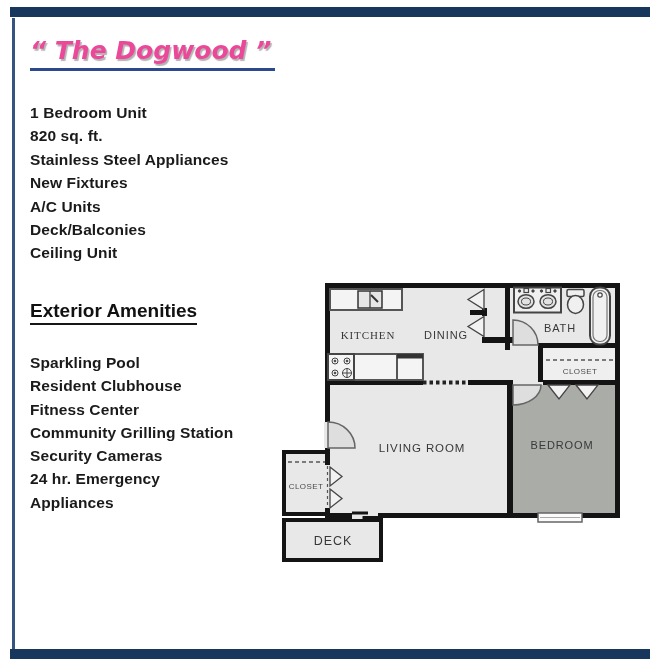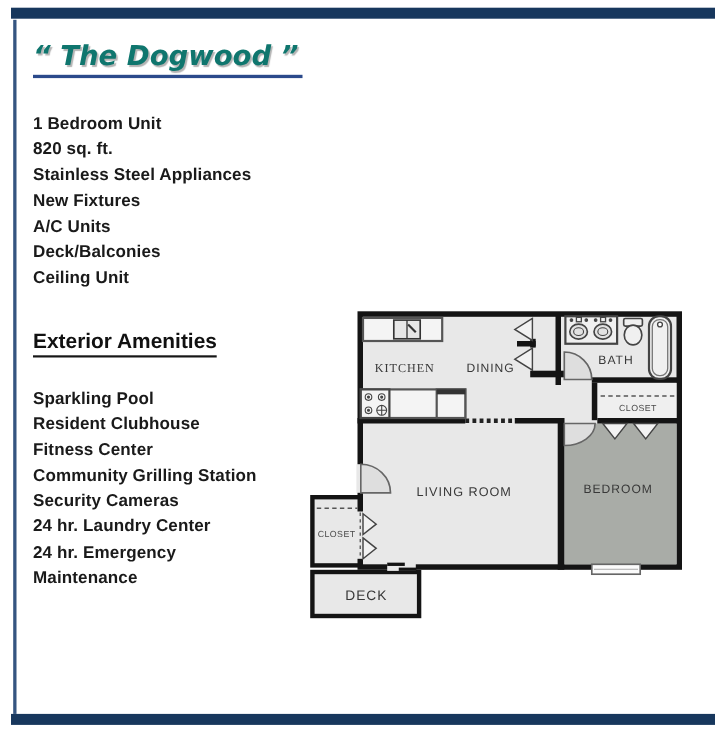--- a/index.html
+++ b/index.html
@@ -3,21 +3,21 @@
 <meta charset="utf-8">
 <style>
   html,body{margin:0;padding:0;background:#fff;}
   .page{position:relative;width:650px;height:670px;background:#ffffff;overflow:hidden;
         font-family:"Liberation Sans",sans-serif;color:#1a1a1a;}
   .bar{position:absolute;left:10px;width:640px;height:10px;background:#17375d;}
   .bar-top{top:7px;}
   .bar-bottom{top:649px;}
   .left-rule{position:absolute;left:12px;top:18px;width:3px;height:631px;background:#355580;}
   .title{position:absolute;left:30px;top:36px;font-family:"DejaVu Sans",sans-serif;
-         font-style:italic;font-weight:bold;font-size:25px;color:#0f766e;
+         font-style:italic;font-weight:bold;font-size:25px;color:#ec4899;
          text-shadow:1.5px 1.5px 1px rgba(0,0,0,0.30);}
   .title span{display:inline-block;border-bottom:3px solid #2b4a8b;padding-bottom:3px;padding-right:4px;}
   .list{position:absolute;left:30px;font-size:15.5px;font-weight:600;letter-spacing:0.1px;}
   .list div{height:23.4px;line-height:23.4px;white-space:nowrap;}
   .features{top:101px;}
   .amenities{top:351px;}
   .amenities div{height:23.3px;line-height:23.3px;}
   .heading{position:absolute;left:30px;top:300px;font-size:19px;font-weight:bold;color:#111;}
   .heading span{display:inline-block;border-bottom:2.5px solid #161616;padding-bottom:1px;}
   .plan{position:absolute;left:280px;top:278px;width:346px;height:292px;}
@@ -60,23 +60,22 @@
   <div class="heading">
     <span>Exterior Amenities</span>
   </div>
 
   <div class="list amenities">
     <div>Sparkling Pool</div>
     <div>Resident Clubhouse</div>
     <div>Fitness Center</div>
     <div>Community Grilling Station</div>
     <div>Security Cameras</div>
-    <div>24 hr. Laundry Center</div>
     <div>24 hr. Emergency</div>
-    <div>Maintenance</div>
+    <div>Appliances</div>
   </div>
 
   <div class="plan">
     <svg width="346" height="292" viewBox="0 0 346 292">
 
       <g>
         <rect x="4" y="242" width="97" height="40" fill="#e8e8e8" stroke="#141414" stroke-width="4"></rect>
       </g>
       <g>
         <rect x="4" y="174" width="44" height="62" fill="#e8e8e8" stroke="#141414" stroke-width="4"></rect>

